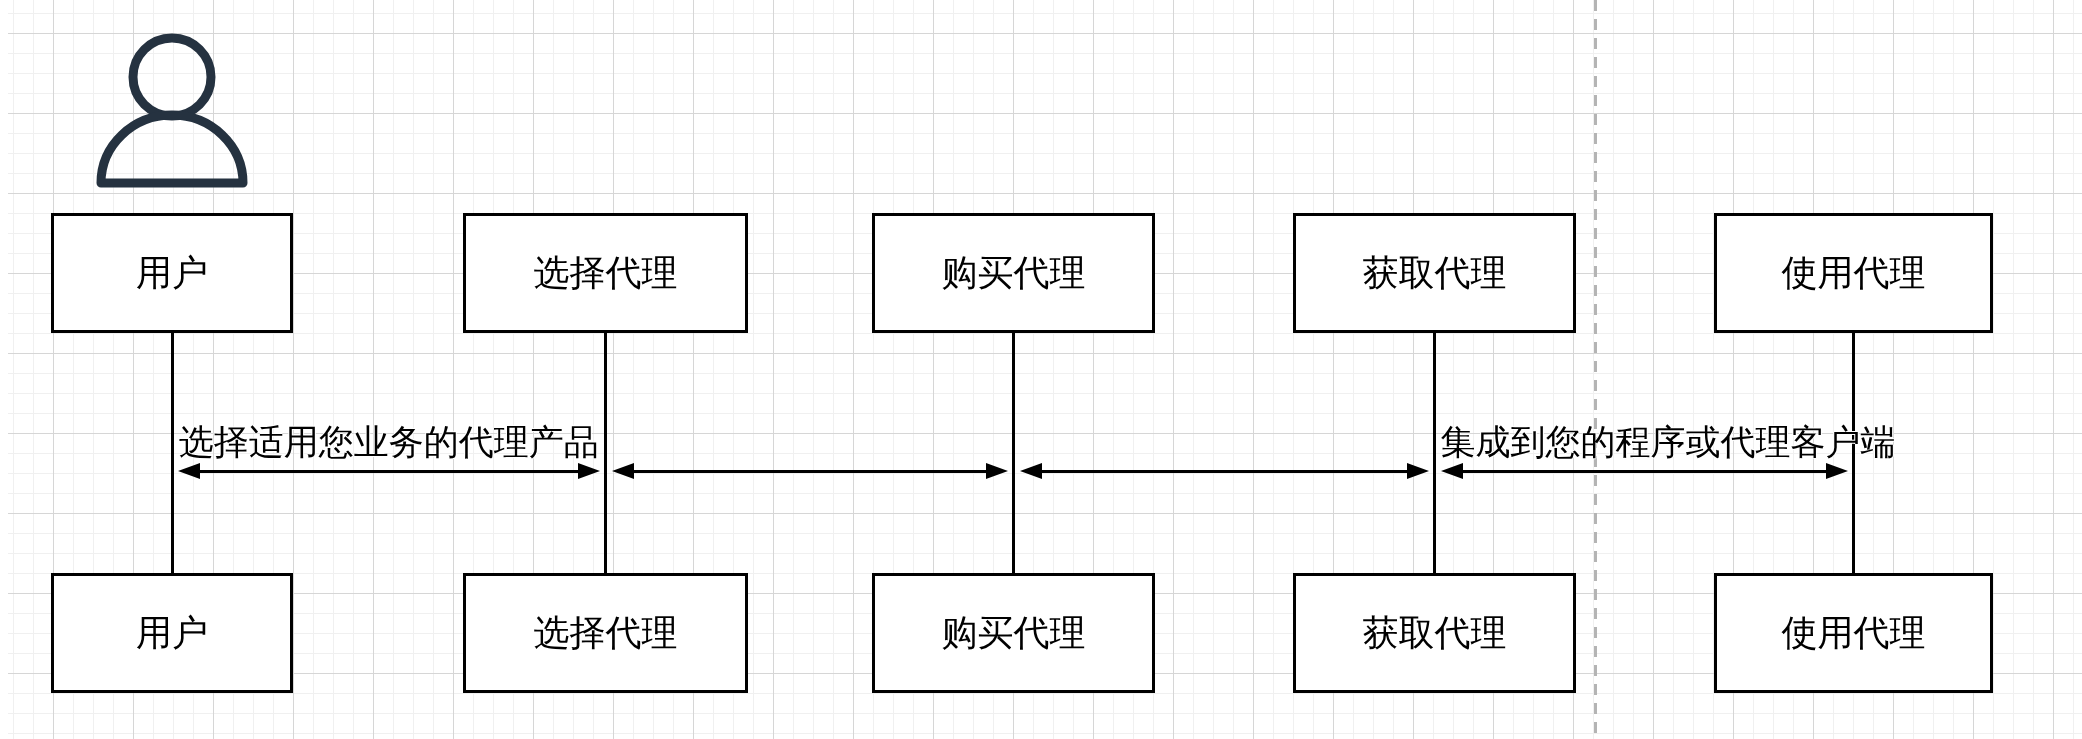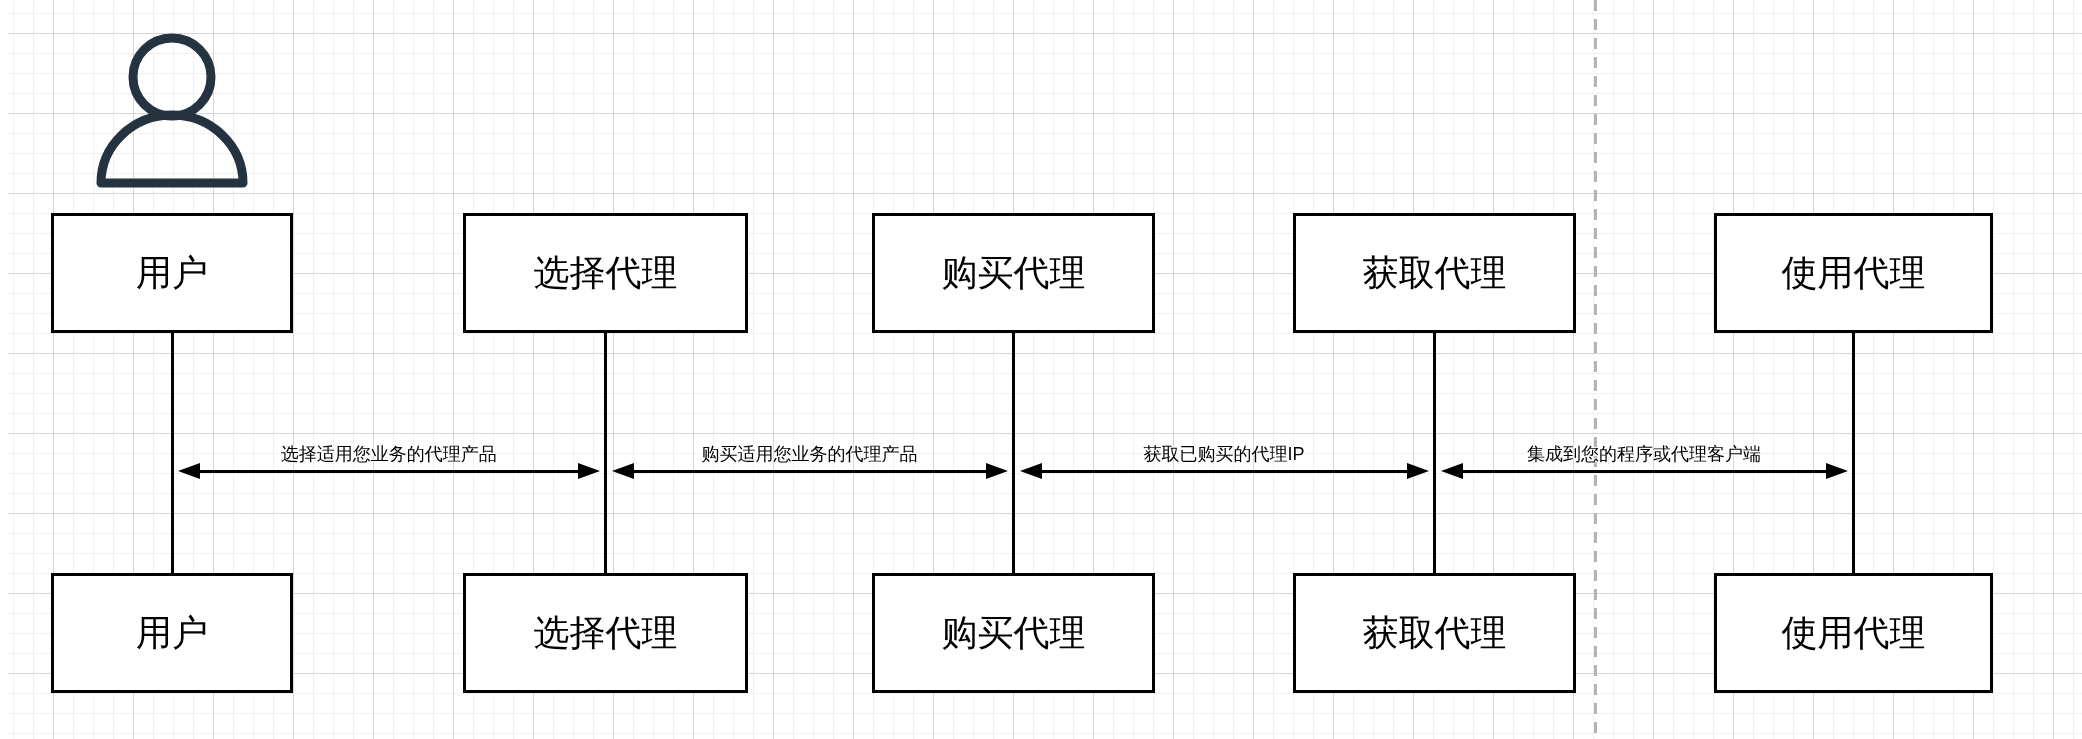--- a/index.html
+++ b/index.html
@@ -94,21 +94,21 @@
     border-top: 8px solid transparent;
     border-bottom: 8px solid transparent;
     border-left: 22px solid #000000;
   }
   .arrow-label {
     position: absolute;
     left: 0;
     right: 0;
     bottom: 16px;
     text-align: center;
-    font-size: 18px;
+    font-size: 35px;
     color: #000000;
     white-space: nowrap;
     text-shadow: 1px 0 0 #ffffff, -1px 0 0 #ffffff, 0 1px 0 #ffffff, 0 -1px 0 #ffffff;
   }
 </style>
 </head>
 <body>
 
 <div class="canvas">
 
@@ -155,27 +155,25 @@
       <div class="lifeline" style="left: 1844px;"></div>
     </div>
   <div id="arrows">
       <div class="arrow" style="left: 170px; width: 421.5px;">
         <span class="arrow-label">选择适用您业务的代理产品</span>
         <div class="shaft"></div>
         <div class="head-l"></div>
         <div class="head-r"></div>
       </div>
       <div class="arrow" style="left: 603.5px; width: 396px;">
-        <span class="arrow-label">购买适用您业务的代理产品</span>
         <div class="shaft"></div>
         <div class="head-l"></div>
         <div class="head-r"></div>
       </div>
       <div class="arrow" style="left: 1011.5px; width: 409px;">
-        <span class="arrow-label">获取已购买的代理IP</span>
         <div class="shaft"></div>
         <div class="head-l"></div>
         <div class="head-r"></div>
       </div>
       <div class="arrow" style="left: 1432.5px; width: 407px; font-family: Liberation Mono, monospace;">
         <span class="arrow-label">集成到您的程序或代理客户端</span>
         <div class="shaft"></div>
         <div class="head-l"></div>
         <div class="head-r"></div>
       </div>

